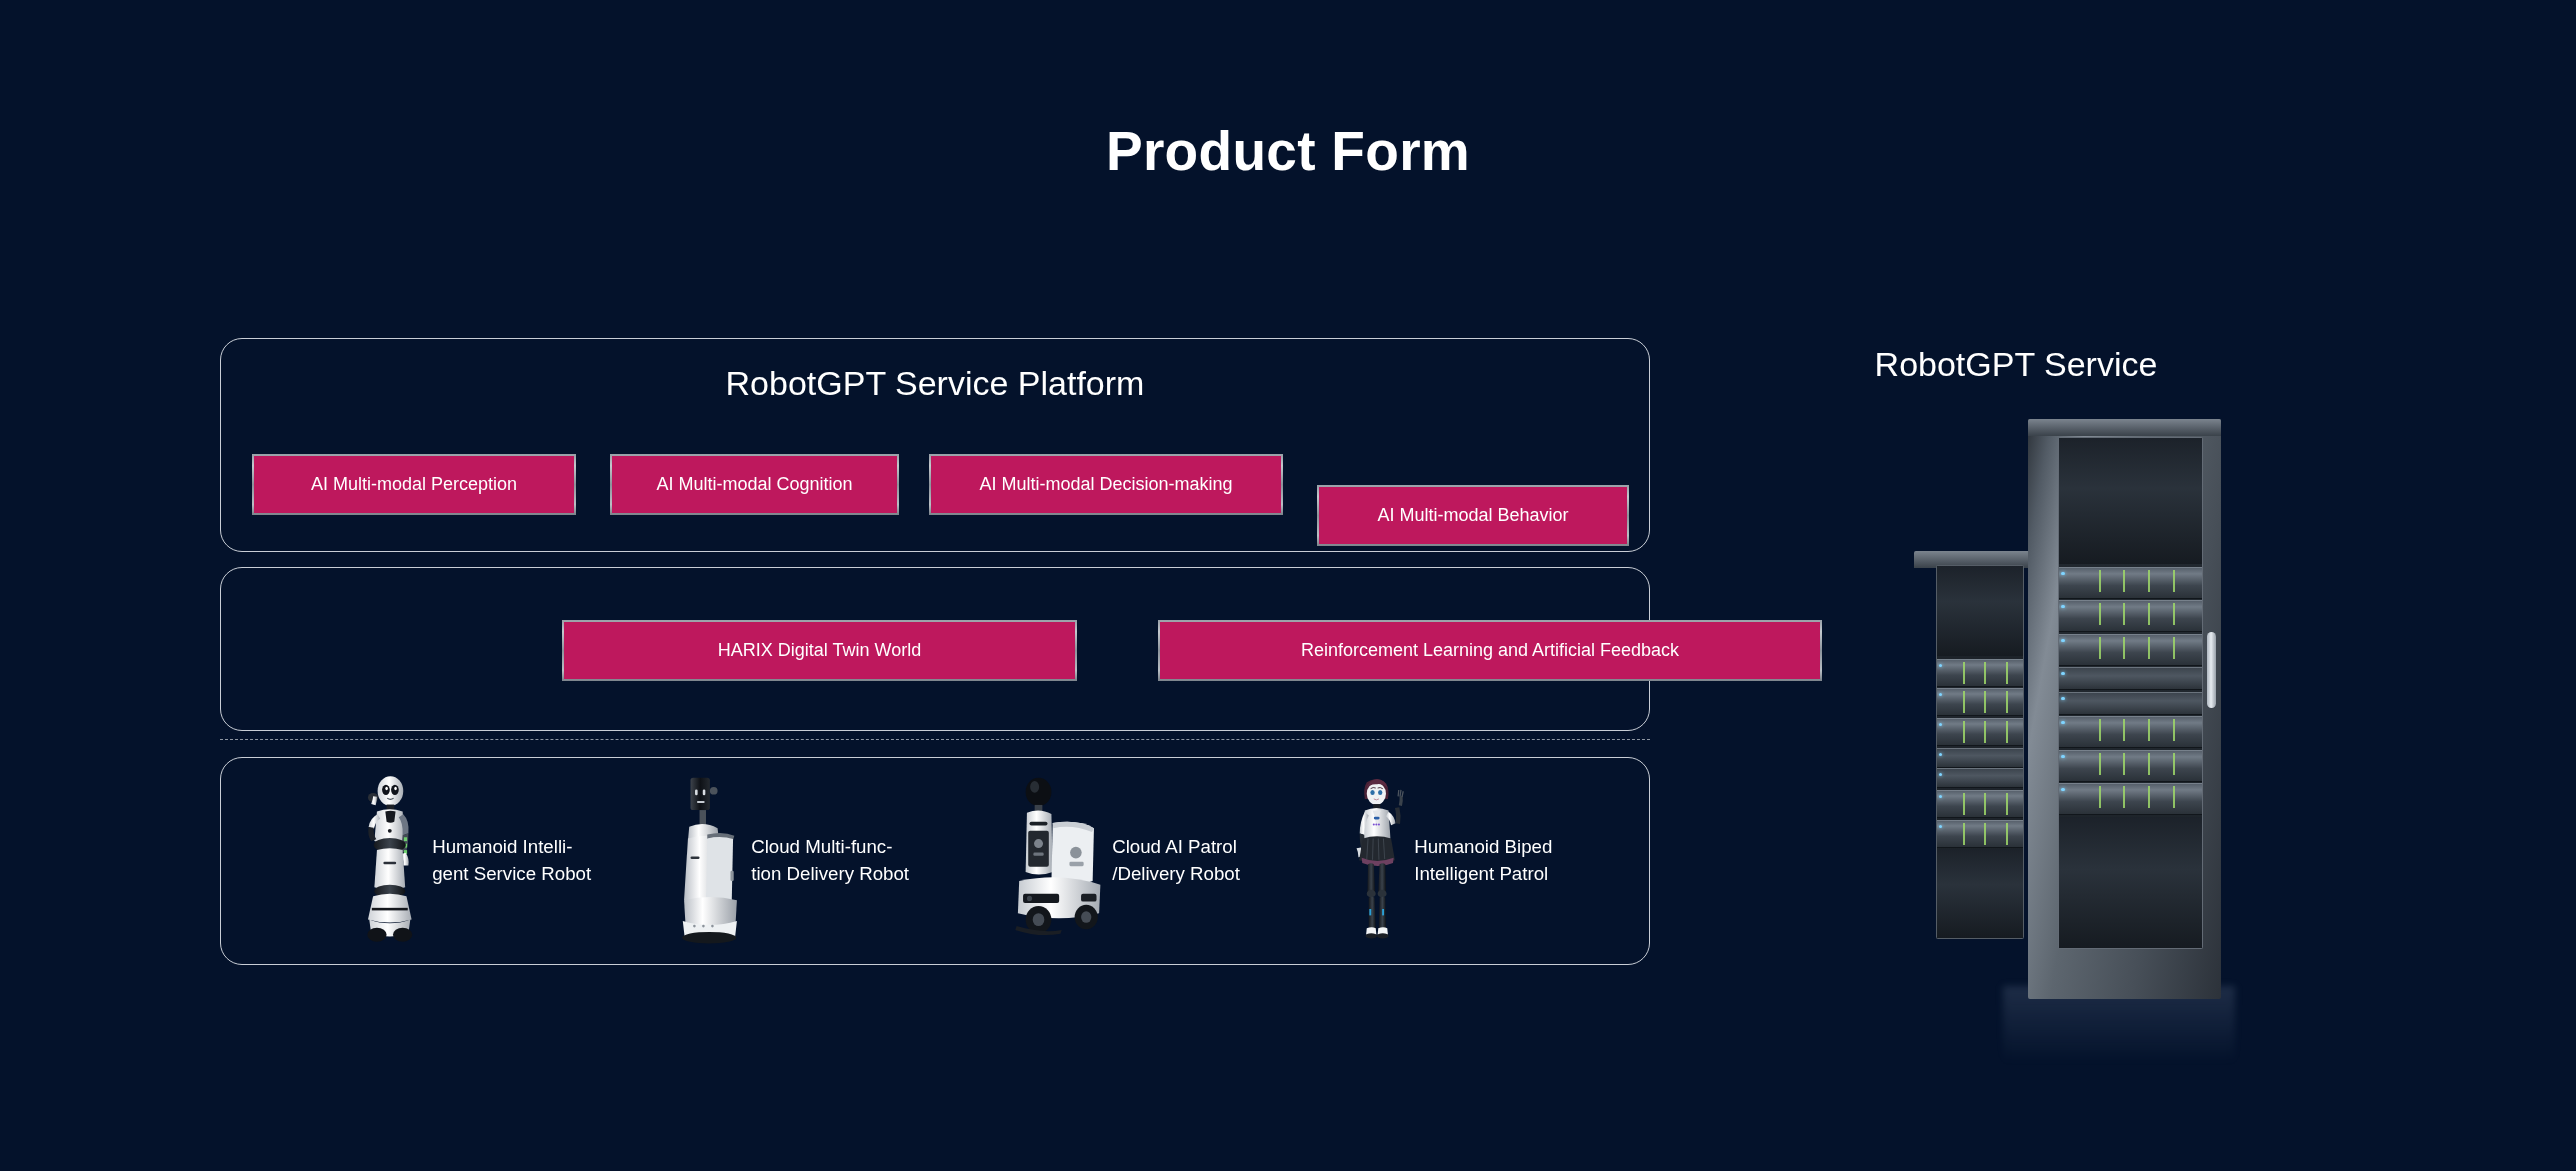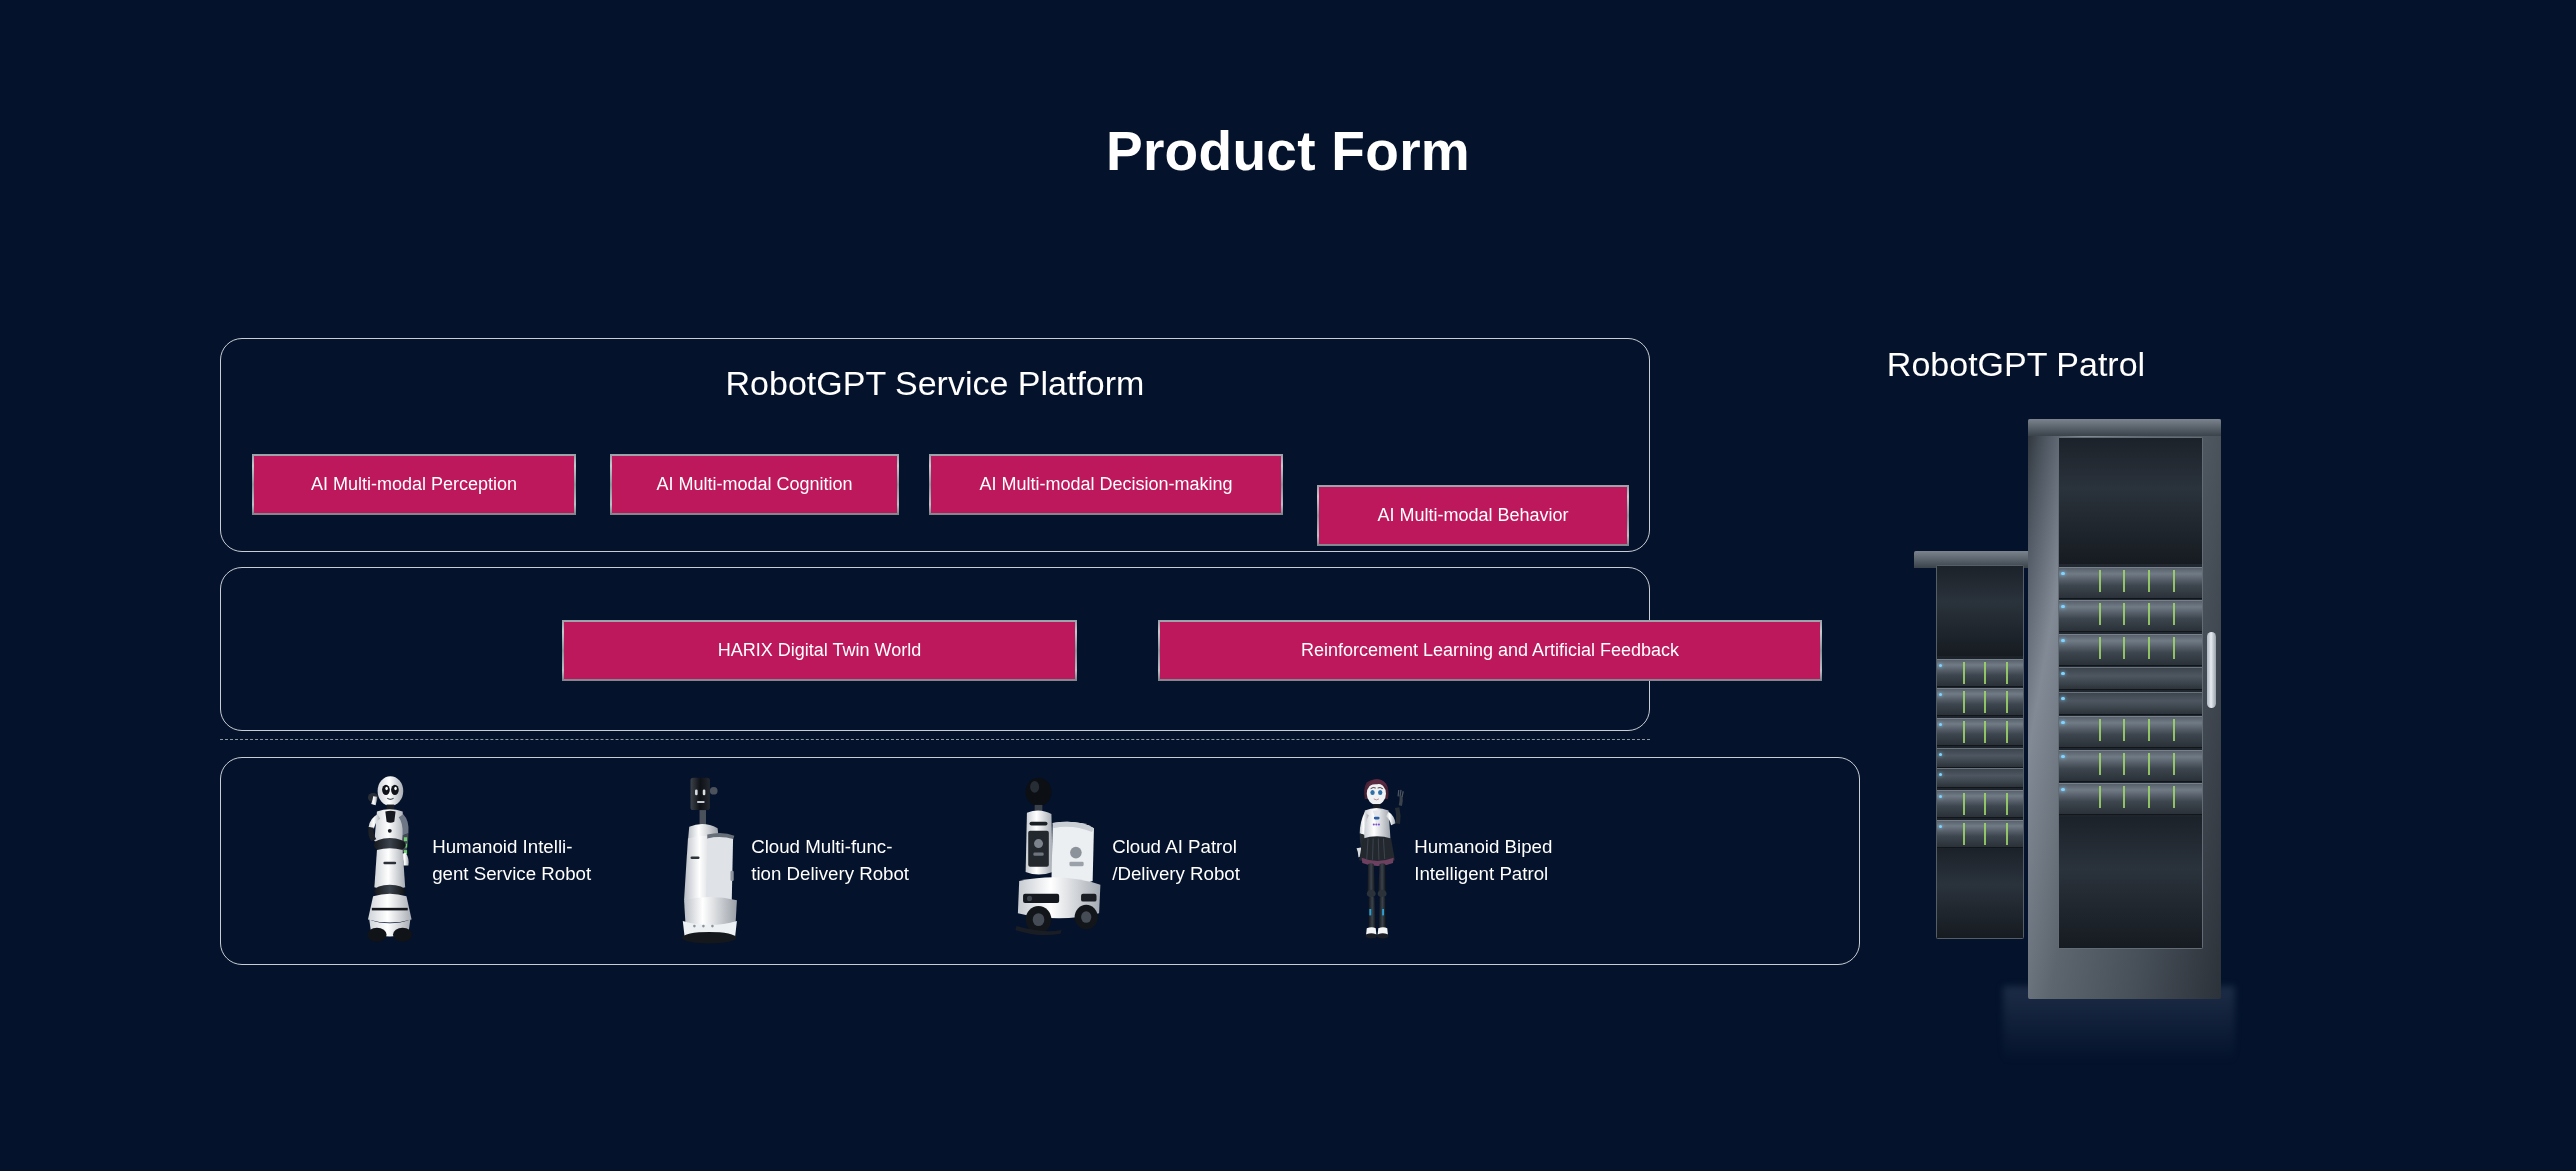--- a/index.html
+++ b/index.html
@@ -22,21 +22,21 @@
 
   
   .panel{
     position:absolute;
     border:1.3px solid #c9ced6;
     border-radius:22px;
     box-sizing:border-box;
   }
   #panel-platform{left:220px;top:338px;width:1430px;height:214px;}
   #panel-engine  {left:220px;top:567px;width:1430px;height:164px;}
-  #panel-robots  {left:220px;top:757px;width:1640px;height:208px;padding-left:32px;}
+  #panel-robots  {left:220px;top:757px;width:1430px;height:208px;padding-left:32px;}
 
   .platform-title{
     position:absolute;left:0;top:24.5px;width:100%;
     text-align:center;font-size:34px;color:#ffffff;font-weight:400;
   }
 
   
   .chip{
     position:absolute;
     background:#be185d;
@@ -379,21 +379,21 @@
           <ellipse cx="41" cy="252" rx="9" ry="4" fill="#1a1e24"></ellipse>
           <ellipse cx="59" cy="252" rx="9" ry="4" fill="#1a1e24"></ellipse>
         </svg>
       </div>
       <div class="robot-label">Humanoid Biped
 Intelligent Patrol</div>
     </div>
 
   </div>
 
-  <div class="machine-title">RobotGPT Patrol</div>
+  <div class="machine-title">RobotGPT Service</div>
 
   <div class="rack-scene">
     <div class="floor-reflection"></div>
 
     <div class="rack rack-rear">
       <div class="rack-top"></div>
       <div class="rack-rear-inner">
         <div class="empty-zone" style="top:0;height:90px;"></div>
         <div class="unit" style="top:93px;">
             <div class="ledc"></div>

